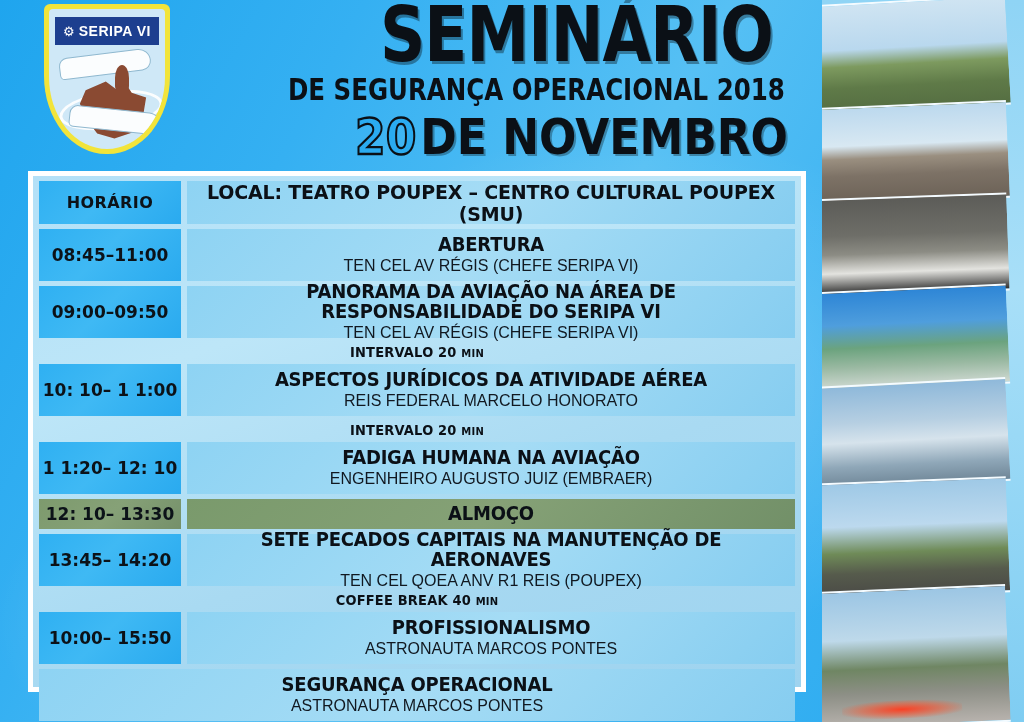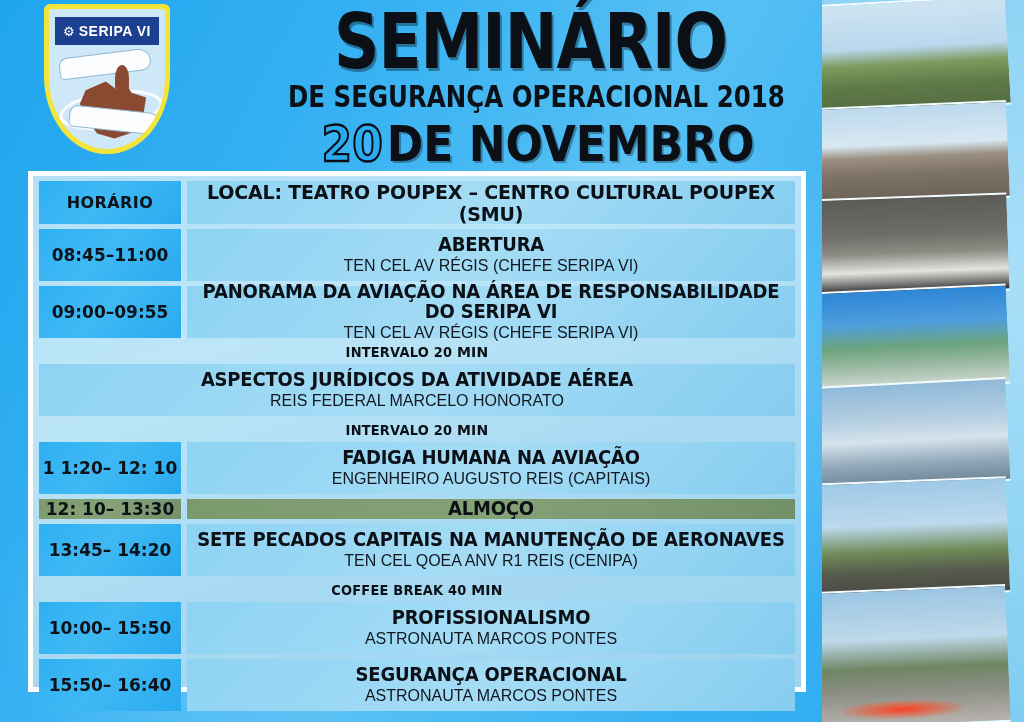--- a/index.html
+++ b/index.html
@@ -128,22 +128,22 @@
     background: #8a4a32;
     clip-path: polygon(12% 18%, 40% 4%, 54% 16%, 68% 8%, 76% 22%, 96% 30%, 92% 58%, 78% 86%, 52% 96%, 28% 88%, 14% 66%, 4% 40%);
   }
   #crest-peak {
     position: absolute; top: 16px; left: 62px; width: 14px; height: 26px;
     background: #8a4a32; border-radius: 50% 50% 20% 20%;
   }
 
   
   #header-block {
-    position: absolute; top: 8px; left: 288px; width: 500px;
-    text-align: center;
+    position: absolute; top: 1px; left: 288px; width: 500px;
+    text-align: right;
   }
   #title-main {
     font-family: "DejaVu Sans", sans-serif;
     font-weight: 700;
     font-size: 65px;
     line-height: 0.88;
     letter-spacing: -1px;
     color: #0b1016;
     text-shadow: 2px 2px 0 rgba(0,0,0,0.35);
     transform: scaleY(1.18) scaleX(0.97);
@@ -203,21 +203,21 @@
     font-size: 17px;
     color: #0c1218;
     letter-spacing: 0px;
     white-space: nowrap;
   }
   .cell-body {
     flex: 1 1 auto;
     background: linear-gradient(135deg,#8ed3f3 0%, #a5dcf5 50%, #86cdf0 100%);
     display: flex; flex-direction: column;
     align-items: center; justify-content: center;
-    padding: 4px 6px;
+    padding: 4px 16px;
     text-align: center;
   }
   .cell-body .topic {
     font-family: "DejaVu Sans", sans-serif;
     font-weight: 700;
     font-size: 18px;
     line-height: 1.08;
     color: #0b1016;
     letter-spacing: -0.2px;
     transform: scaleY(1.06);
@@ -232,41 +232,41 @@
   }
   .cell-body.single .topic { font-size: 18px; }
 
   
   .row.header .cell-time,
   .row.header .cell-body { height: 43px; }
   .row.header .cell-time { font-size: 16px; letter-spacing: 0.4px; }
   .row.header .cell-body .topic { font-size: 19px; }
 
   .row.two { height: 52px; }
-  .row.one { height: 20px; }
+  .row.one { height: 30px; }
 
   
   .row.lunch .cell-time { background: linear-gradient(135deg,#7d9a6d 0%, #86a177 50%, #75906a 100%); }
   .row.lunch .cell-body { background: linear-gradient(135deg,#7a9a6c 0%, #85a176 50%, #729068 100%); }
 
   
   .break-strip {
     height: 18px;
     display: flex; align-items: center; justify-content: center;
     margin-bottom: 3px;
   }
   .break-strip span {
     font-family: "DejaVu Sans", sans-serif;
     font-weight: 700;
     font-size: 13px;
     color: #0b1016;
     letter-spacing: 0.2px;
     transform: scaleY(1.05);
   }
-  .break-strip span .min { font-size: 14px; }
+  .break-strip span .min { font-size: 10px; }
 </style>
 </head>
 <body>
 
 <div id="poster">
 
   <div id="photo-strip">
     <div class="photo" id="photo-1">
         <div class="inner"></div>
       </div>
@@ -327,79 +327,79 @@
 
     <div class="row two">
       <div class="cell-time">08:45–11:00</div>
       <div class="cell-body">
         <div class="topic">ABERTURA</div>
         <div class="speaker">TEN CEL AV RÉGIS (CHEFE SERIPA VI)</div>
       </div>
     </div>
 
     <div class="row two">
-      <div class="cell-time">09:00–09:55</div>
+      <div class="cell-time">09:00–09:50</div>
       <div class="cell-body">
         <div class="topic">PANORAMA DA AVIAÇÃO NA ÁREA DE RESPONSABILIDADE DO SERIPA VI</div>
         <div class="speaker">TEN CEL AV RÉGIS (CHEFE SERIPA VI)</div>
       </div>
     </div>
 
     <div class="break-strip">
       <span><span>INTERVALO 20</span> <span class="min">MIN</span></span>
     </div>
 
     <div class="row two">
+      <div class="cell-time">10: 10– 1 1:00</div>
       <div class="cell-body">
         <div class="topic">ASPECTOS JURÍDICOS DA ATIVIDADE AÉREA</div>
         <div class="speaker">REIS FEDERAL MARCELO HONORATO</div>
       </div>
     </div>
 
     <div class="break-strip">
       <span><span>INTERVALO 20</span> <span class="min">MIN</span></span>
     </div>
 
     <div class="row two">
       <div class="cell-time">1 1:20– 12: 10</div>
       <div class="cell-body">
         <div class="topic">FADIGA HUMANA NA AVIAÇÃO</div>
-        <div class="speaker">ENGENHEIRO AUGUSTO REIS (CAPITAIS)</div>
+        <div class="speaker">ENGENHEIRO AUGUSTO JUIZ (EMBRAER)</div>
       </div>
     </div>
 
     <div class="row one lunch">
       <div class="cell-time">12: 10– 13:30</div>
       <div class="cell-body single">
         <div class="topic">ALMOÇO</div>
       </div>
     </div>
 
     <div class="row two">
       <div class="cell-time">13:45– 14:20</div>
       <div class="cell-body">
         <div class="topic">SETE PECADOS CAPITAIS NA MANUTENÇÃO DE AERONAVES</div>
-        <div class="speaker">TEN CEL QOEA ANV R1 REIS (CENIPA)</div>
+        <div class="speaker">TEN CEL QOEA ANV R1 REIS (POUPEX)</div>
       </div>
     </div>
 
     <div class="break-strip">
       <span><span>COFFEE BREAK 40</span> <span class="min">MIN</span></span>
     </div>
 
     <div class="row two">
       <div class="cell-time">10:00– 15:50</div>
       <div class="cell-body">
         <div class="topic">PROFISSIONALISMO</div>
         <div class="speaker">ASTRONAUTA MARCOS PONTES</div>
       </div>
     </div>
 
     <div class="row two">
-      <div class="cell-time">15:50– 16:40</div>
       <div class="cell-body">
         <div class="topic">SEGURANÇA OPERACIONAL</div>
         <div class="speaker">ASTRONAUTA MARCOS PONTES</div>
       </div>
     </div>
 
   </div>
 </div>
 
 </body></html>

